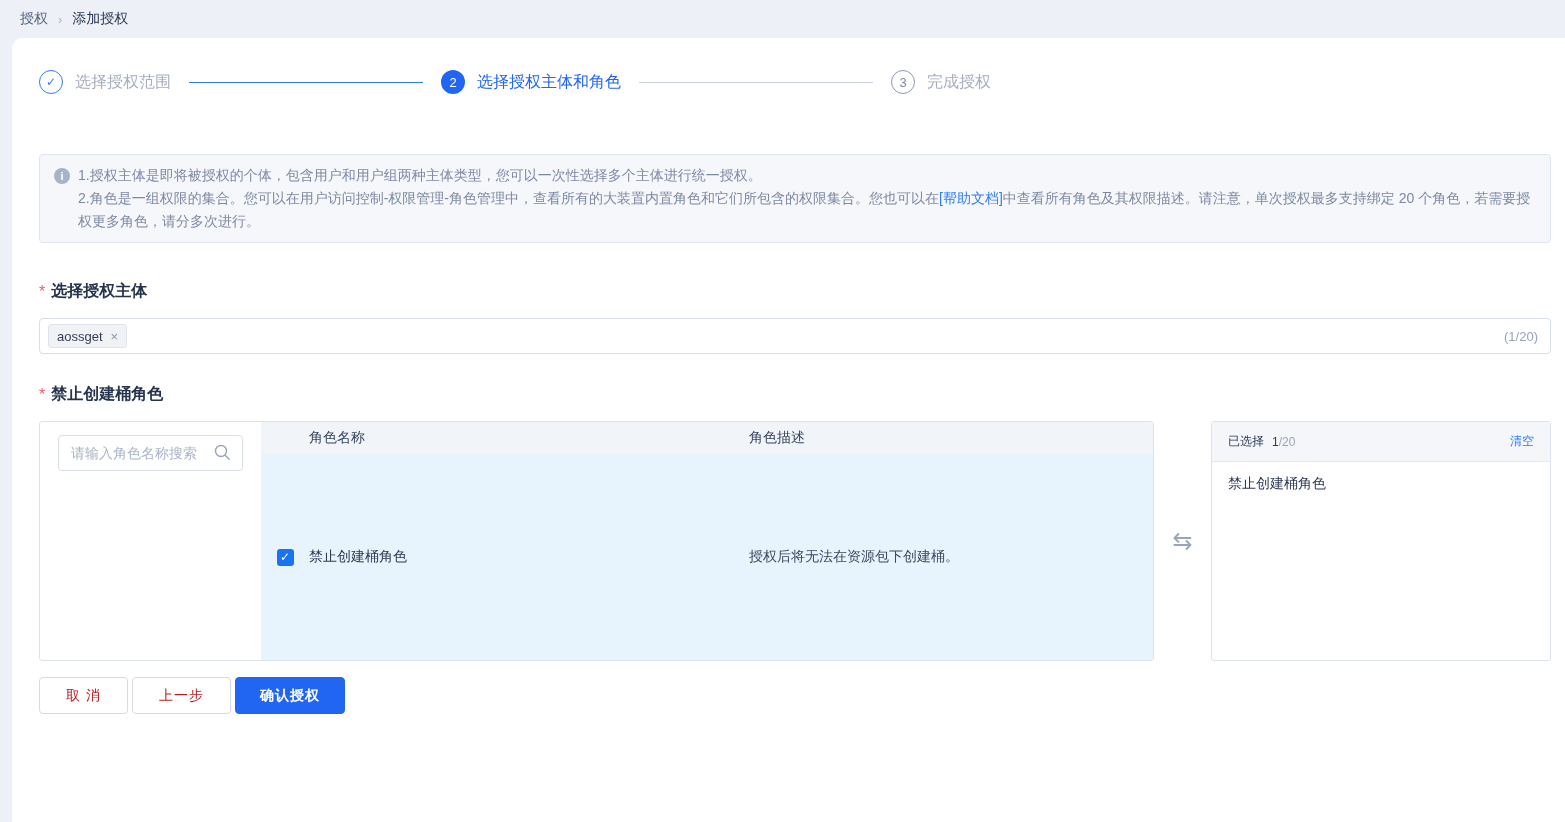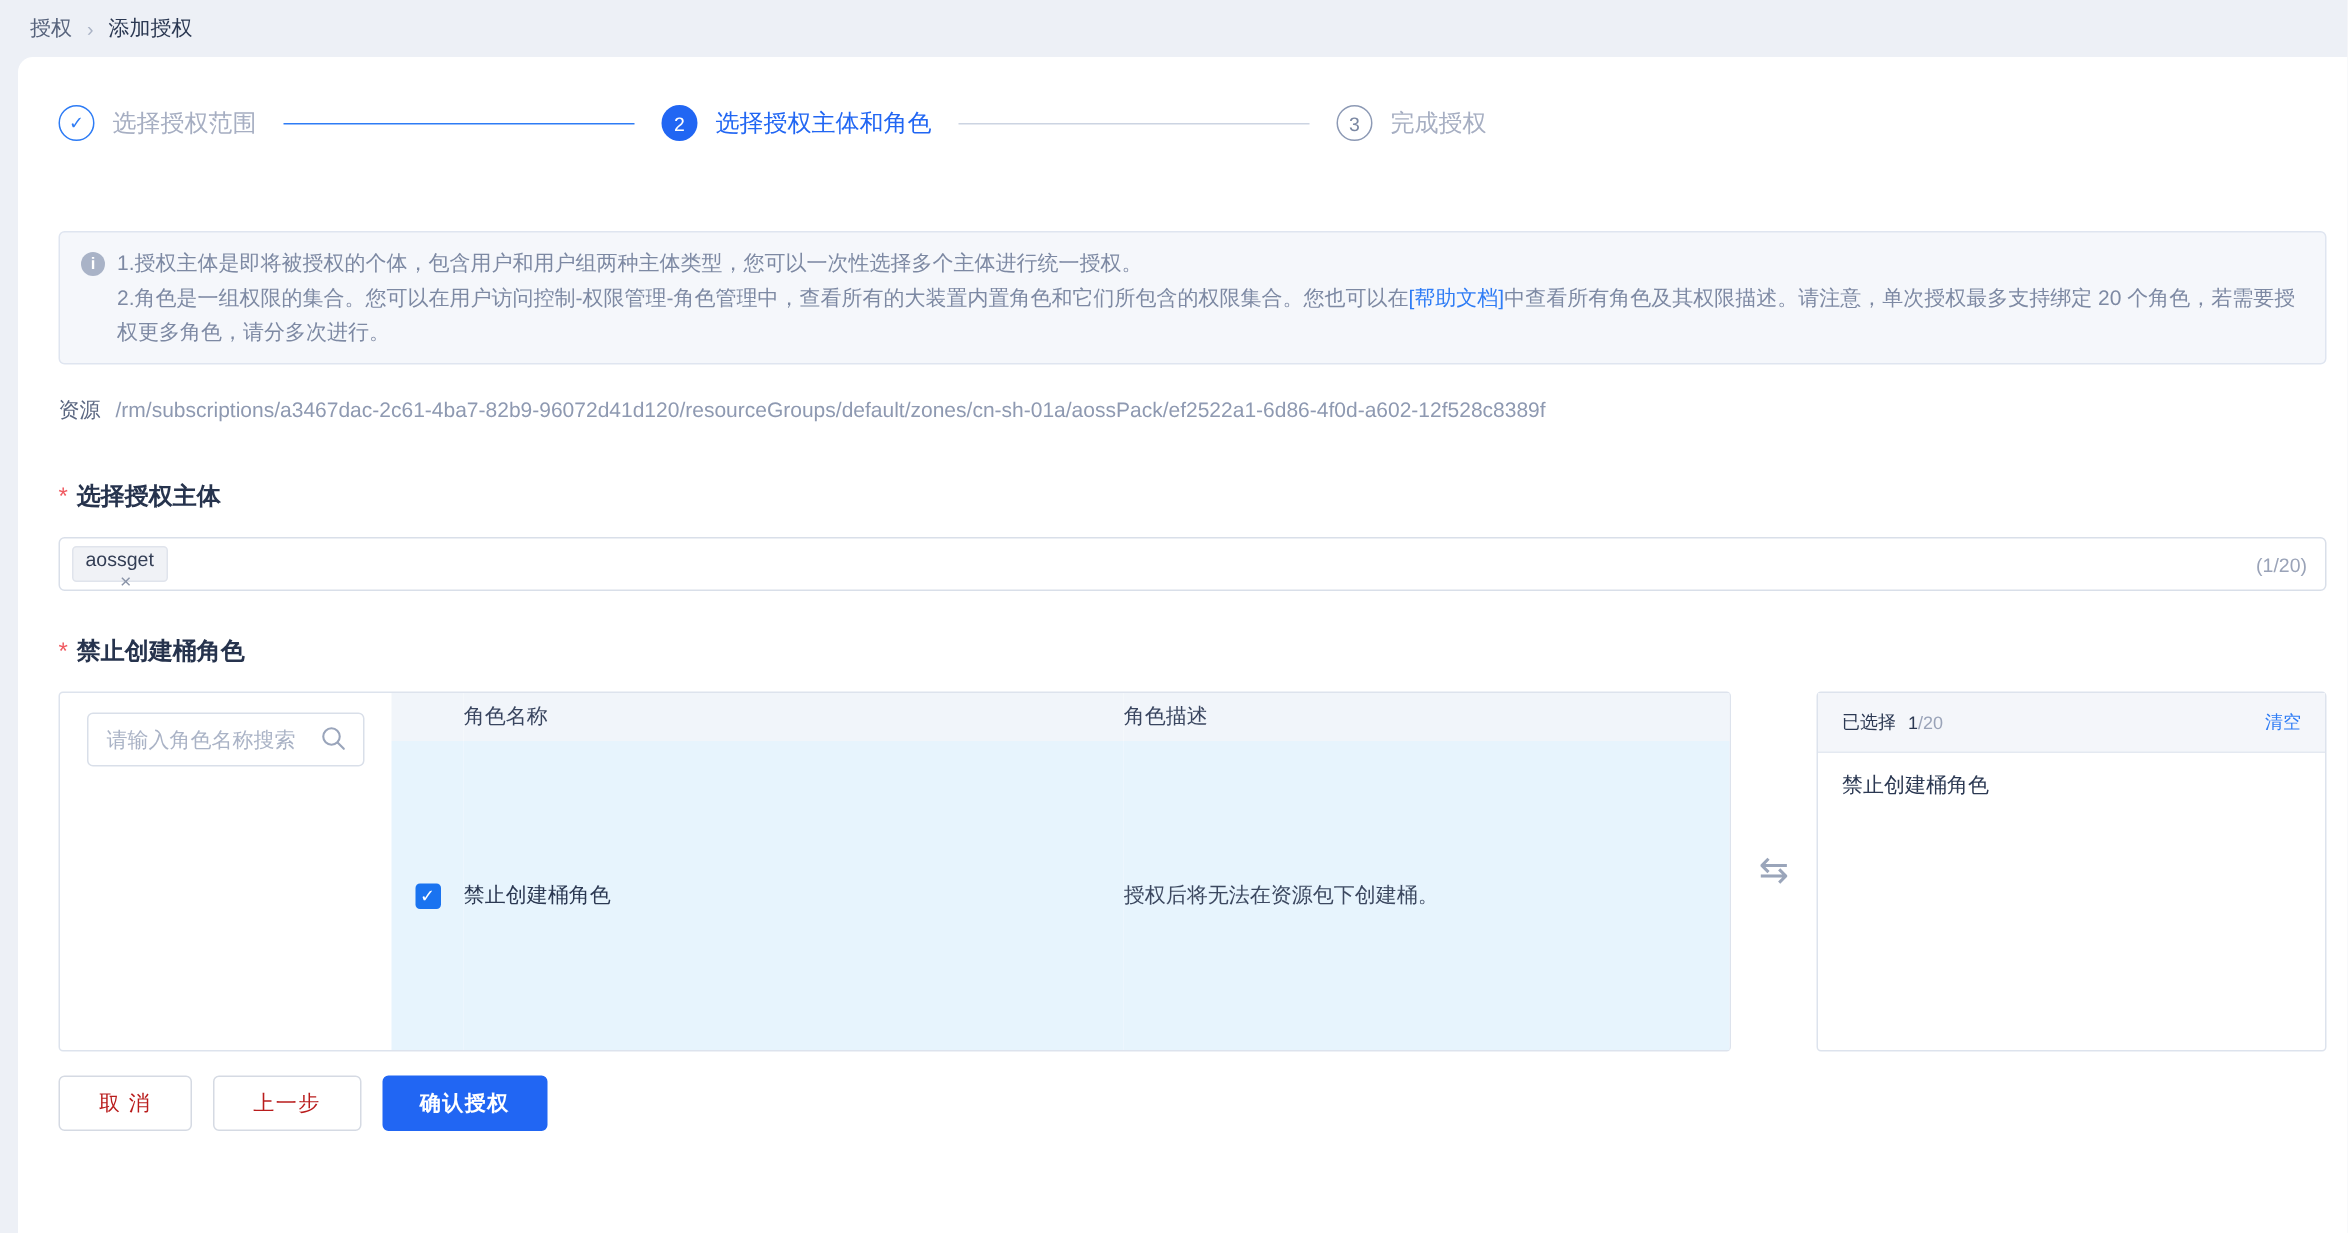--- a/index.html
+++ b/index.html
@@ -58,21 +58,21 @@
   
   .req-heading { margin-top:38px; font-size:16px; font-weight:bold; color:#26334d; display:flex; align-items:center; }
   .req-star { color:#f05b62; margin-right:6px; font-weight:normal; }
   
   .subject-box {
     margin-top:16px; height:36px; border:1px solid #d9dfe9; border-radius:4px;
     display:flex; align-items:center; padding:0 12px 0 8px; cursor:text; background:#fff;
   }
   .tag {
     background:#f0f2f6; border:1px solid #e0e4ec; border-radius:3px; height:24px;
-    display:inline-flex; align-items:center; padding:0 8px; font-size:13px; color:#333e55;flex-direction:column;
+    display:inline-flex; align-items:center; padding:0 8px; font-size:13px; color:#333e55;
   }
   .tag-close { margin-left:8px; color:#8a94a8; font-size:13px; cursor:pointer; }
   .subject-counter { margin-left:auto; color:#9aa3b8; font-size:13px;text-align:center; }
   
   .transfer { margin-top:16px; display:flex; height:240px; }
   .left-panel {
     width:1115px; border:1px solid #dde3ed; border-radius:3px; background:#fff; flex:none;
     display:flex; 
   }
   .search-wrap { margin:13px 18px 12px 18px; position:relative; }
@@ -111,21 +111,21 @@
   .sel-count { color:#2b3852; }
   .sel-total { color:#9aa3b8; }
   .clear-link { margin-left:auto; color:#2e7cf5; cursor:pointer; }
   .sel-item { padding:13px 16px; color:#2b3852; font-size:14px; }
   
   .footer { margin-top:16px; display:flex; align-items:center; }
   .btn {
     height:37px; border-radius:4px; border:1px solid #d5dae3; background:#fff; color:#b91c1c;
     font-size:14px; font-family:inherit; cursor:pointer; padding:0 26px; letter-spacing:1px;
   }
-  .btn + .btn { margin-left:14px; }
+  .btn + .btn { margin-left:4px; }
   .btn-primary { background:#2166f3; border-color:#2166f3; color:#fff; padding:0 24px; font-weight:bold; }
 </style>
 </head>
 <body>
 
 <div class="topbar">
   <span class="crumb-parent">授权</span>
   <span class="crumb-sep">›</span>
   <span class="crumb-current">添加授权</span>
 </div>
@@ -151,24 +151,20 @@
     </div>
 
     <div class="info-box">
       <span class="info-icon">i</span>
       <div class="info-text">
         <div>1.授权主体是即将被授权的个体，包含用户和用户组两种主体类型，您可以一次性选择多个主体进行统一授权。</div>
         <div><span>2.角色是一组权限的集合。您可以在用户访问控制-权限管理-角色管理中，查看所有的大装置内置角色和它们所包含的权限集合。您也可以在</span><a>[帮助文档]</a><span>中查看所有角色及其权限描述。请注意，单次授权最多支持绑定 20 个角色，若需要授权更多角色，请分多次进行。</span></div>
       </div>
     </div>
 
-    <div class="resource-row">
-      <span class="resource-label">资源</span>
-      <span class="resource-path">/rm/subscriptions/a3467dac-2c61-4ba7-82b9-96072d41d120/resourceGroups/default/zones/cn-sh-01a/aossPack/ef2522a1-6d86-4f0d-a602-12f528c8389f</span>
-    </div>
 
     <div class="req-heading">
       <span class="req-star">*</span>
       <span>选择授权主体</span>
     </div>
     <div class="subject-box">
       <span class="tag">
         <span>aossget</span>
         <span class="tag-close">×</span>
       </span>

